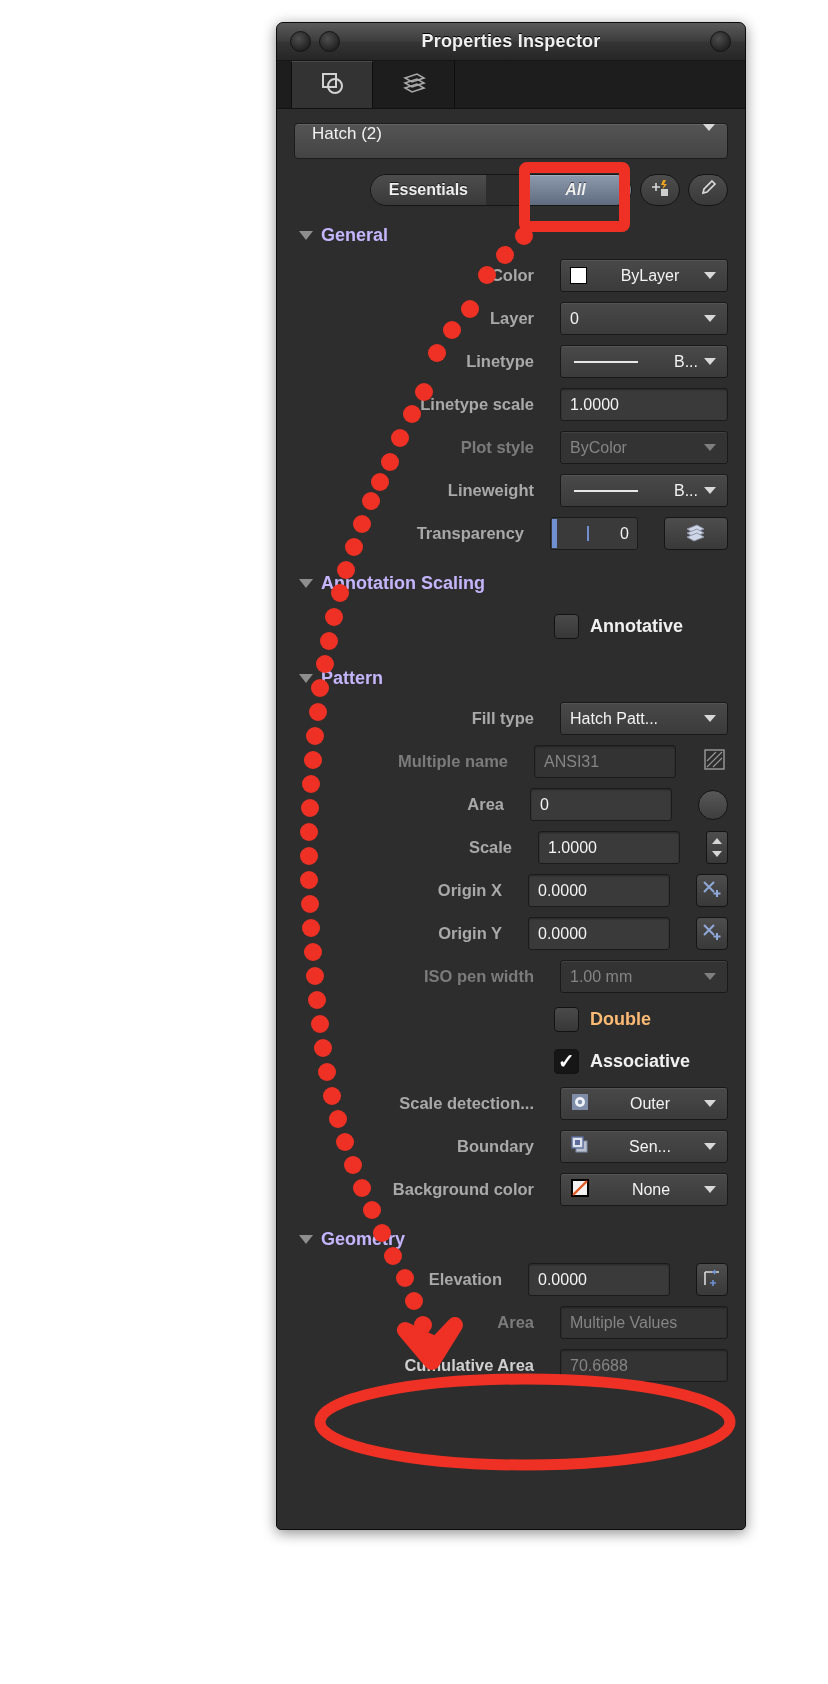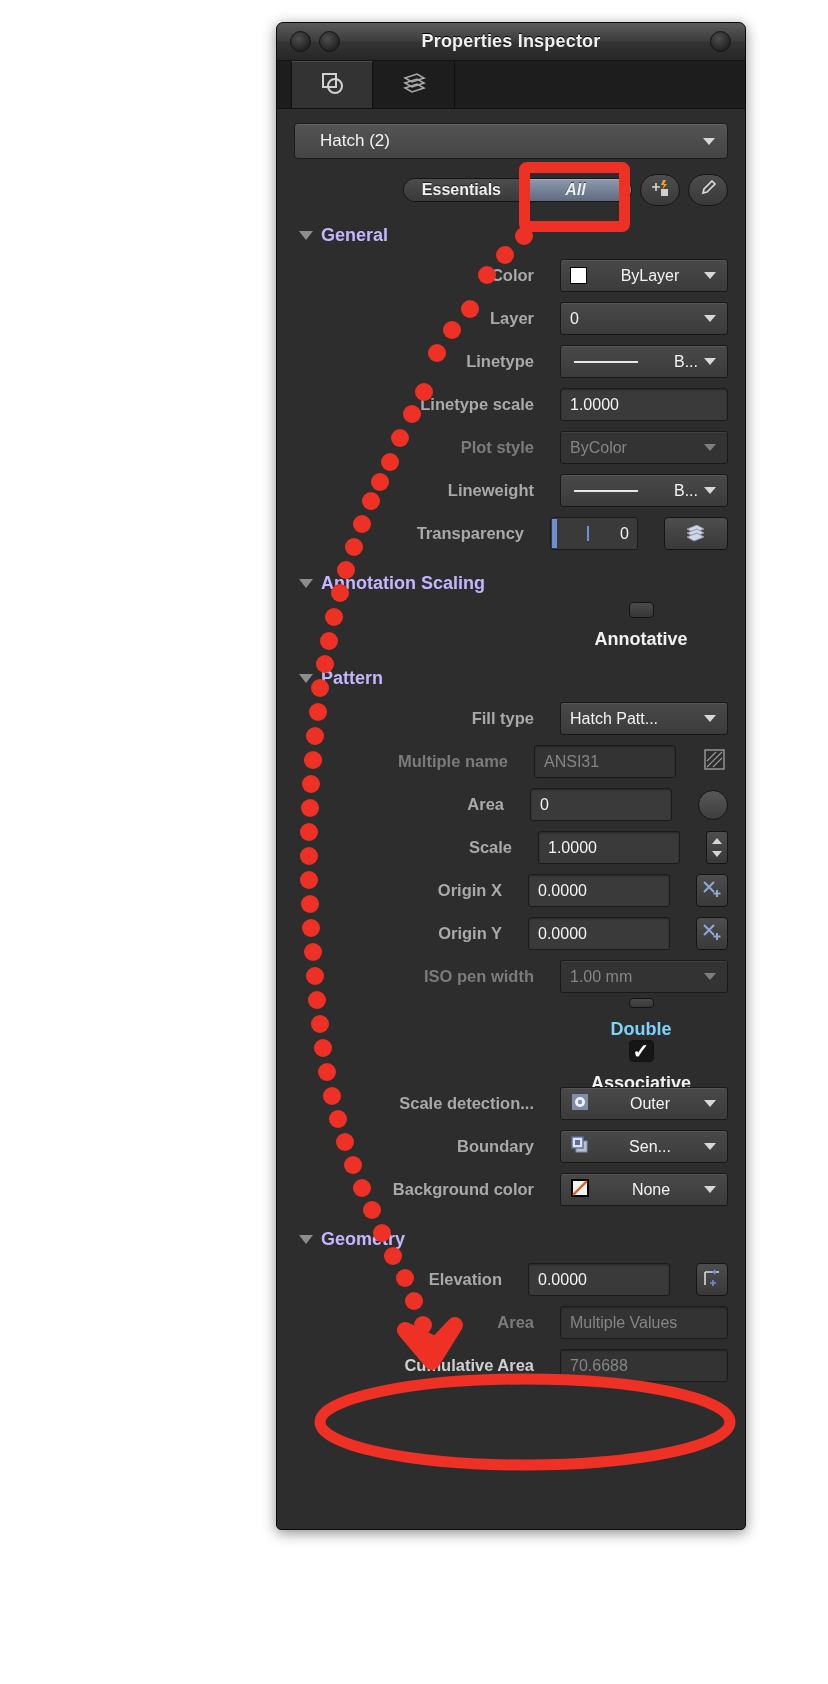--- a/index.html
+++ b/index.html
@@ -66,40 +66,41 @@
     height: 1421px; background: #2d2d2d;
     padding: 14px 17px 0 17px;
     position: relative;
   }
 
   
   .obj-select {
     height: 36px; width: 100%;
     background: linear-gradient(to bottom,#555454,#454444);
     border: 1px solid #1c1c1c; border-radius: 4px;
-    display: flex; align-items: center;
-    padding: 0 6px 0 25px;
+    display: flex; 
+    padding: 0 6px 0 17px;
     box-shadow: inset 0 1px 0 rgba(255,255,255,.09);
   }
   .obj-select .val { font-size: 17px; color: #f2f2f2; flex: 1; }
   .caret {
     width: 0; height: 0;
     border-left: 6px solid transparent; border-right: 6px solid transparent;
     border-top: 7px solid #d8d8d8;
     margin-right: 6px;
   }
 
   
   .seg-row {
     margin-top: 14px; height: 34px;
     display: flex; align-items: center; justify-content: flex-end; gap: 8px;
   }
   .segmented {
-    display: flex; height: 24px; border-radius: 16px; overflow: hidden;
+    display: flex; height: 32px; border-radius: 16px; overflow: hidden;
     border: 1px solid #151515;
+    gap: 33px;
   }
   .seg {
     display: flex; align-items: center; justify-content: center;
     font-size: 16px; font-weight: bold; color: #efefef;
     padding: 0 18px;
     background: linear-gradient(to bottom,#4e4d4d,#3a3939);
     min-width: 112px;
     text-shadow: 0 -1px 0 rgba(0,0,0,.6);
   }
   .seg.on {
@@ -177,31 +178,31 @@
     display: flex; flex-direction: column; align-items: center; justify-content: space-around;
     padding: 3px 0;
   }
   .spin i {
     width: 0; height: 0; border-left: 5px solid transparent; border-right: 5px solid transparent;
   }
   .spin i.up { border-bottom: 6px solid #d5d5d5; }
   .spin i.dn { border-top: 6px solid #d5d5d5; }
 
   
-  .chk-row { display: flex; align-items: center; justify-content: flex-start; height: 48px; padding-left: 260px; gap: 11px; flex-direction: column; }
+  .chk-row { display: flex; align-items: center; justify-content: flex-start; height: 48px; padding-left: 260px; gap: 11px; }
   .chk {
     width: 25px; height: 25px; border-radius: 4px;
     background: linear-gradient(to bottom,#4b4a4a,#383737);
     border: 1px solid #131313;
     display: flex; align-items: center; justify-content: center;
   }
   .chk.checked { background: #161616; }
   .chk .mark { color: #fff; font-size: 20px; font-weight: bold; line-height: 1; }
   .chk-label { font-size: 18px; font-weight: bold; color: #f0f0f0; }
-  .chk-label.dim { color: #7dd3fc; }
+  .chk-label.dim { color: #fdba74; }
 
   
   .transp {
     width: 88px; height: 33px; position: relative;
     background: #3b3a3a; border: 1px solid #1b1b1b; border-radius: 3px;
     display: flex; align-items: center; justify-content: flex-end;
     padding-right: 8px; font-size: 16px; color: #f3f3f3;
     overflow: hidden;
   }
   .transp .bar { position: absolute; left: 1px; top: 1px; bottom: 1px; width: 5px; background: #6f8fd0; }

